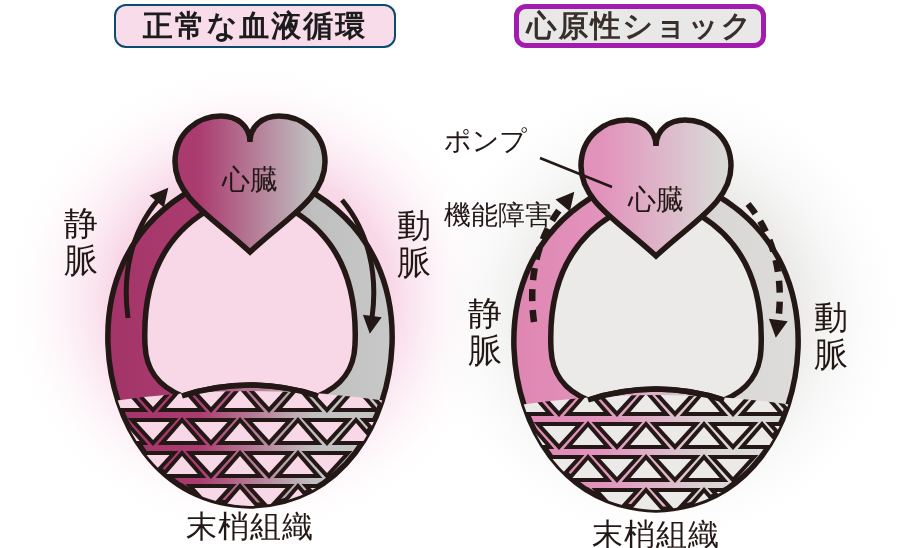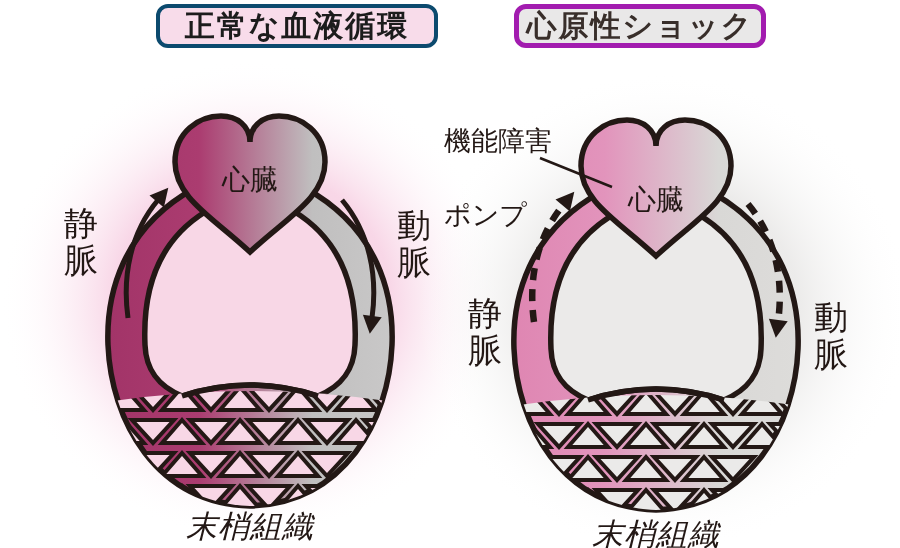--- a/index.html
+++ b/index.html
@@ -7,31 +7,31 @@
     position:relative;width:900px;height:548px;background:#ffffff;overflow:hidden;
     font-family:"Liberation Sans","DejaVu Sans",sans-serif;color:#231815;
   }
   .title-box{
     position:absolute;top:4px;height:44px;box-sizing:border-box;
     display:flex;align-items:center;justify-content:center;
     border-radius:12px;font-size:30px;font-weight:600;letter-spacing:2px;
   }
   .title-left{
     left:114px;width:282px;
-    border:4px solid #0c4a6e;background:#f8dcea;color:#1c1c1c;margin-left:42px;
+    border:2px solid #0c4a6e;background:#f8dcea;color:#1c1c1c;
   }
   .title-right{
     left:514px;width:252px;
     border:5px solid #a21caf;background:#e9e8e8;color:#382e2a;
   }
   .diagram-svg{position:absolute;left:0;top:60px;}
   .lbl{position:absolute;line-height:1.12;white-space:pre-line;}
   .v-lbl{width:36px;font-size:34px;line-height:37px;word-break:break-all;text-align:center;margin-top:15px;}
   .heart-lbl{width:74px;text-align:center;font-size:28px;}
-  .tissue-lbl{width:164px;text-align:center;font-size:31px;letter-spacing:1px;font-style:italic;}
+  .tissue-lbl{width:164px;text-align:center;font-size:31px;letter-spacing:1px;}
   .pump-lbl{left:444px;top:86px;font-size:27px;line-height:37px;}
   .lbl-vein-left{left:63px;top:190px;}
   .lbl-artery-left{left:396px;top:192px;}
   .lbl-heart-left{left:213px;top:164px;}
   .lbl-tissue-left{left:168px;top:510px;}
   .lbl-vein-right{left:467px;top:280px;}
   .lbl-artery-right{left:813px;top:284px;}
   .lbl-heart-right{left:619px;top:184px;}
   .lbl-tissue-right{left:574px;top:518px;}
 </style>
@@ -145,22 +145,22 @@
       </g>
     </g>
   </svg>
 
   <div class="lbl v-lbl lbl-vein-left">静脈</div>
   <div class="lbl v-lbl lbl-artery-left">動脈</div>
   <div class="lbl heart-lbl lbl-heart-left">心臓</div>
   <div class="lbl tissue-lbl lbl-tissue-left">末梢組織</div>
 
   <div class="lbl pump-lbl">
+    <div>ポンプ</div>
     <div>機能障害</div>
-    <div>ポンプ</div>
   </div>
 
   <div class="lbl v-lbl lbl-vein-right">静脈</div>
   <div class="lbl v-lbl lbl-artery-right">動脈</div>
   <div class="lbl heart-lbl lbl-heart-right">心臓</div>
   <div class="lbl tissue-lbl lbl-tissue-right">末梢組織</div>
 
 </div>
 
 </body></html>

